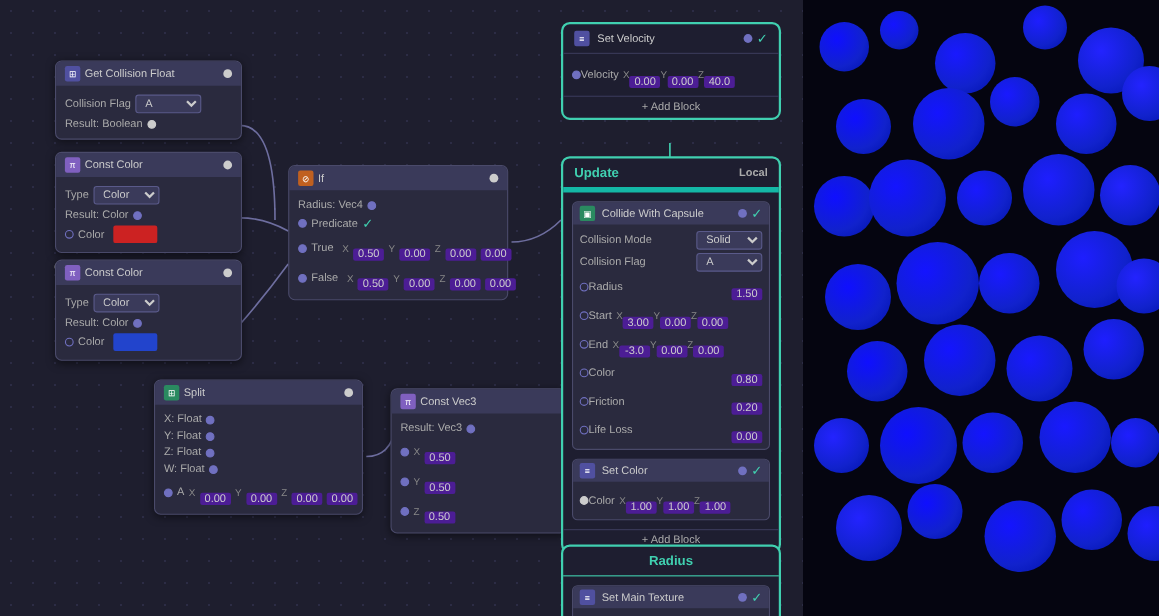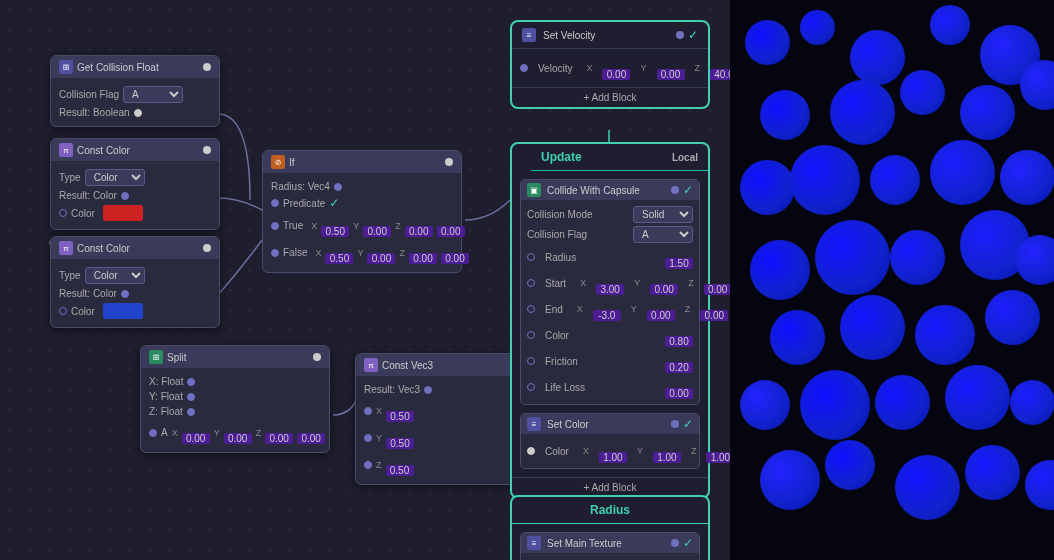--- a/index.html
+++ b/index.html
@@ -161,22 +161,21 @@
     }
 
     .update-header {
       display: flex;
       align-items: center;
       justify-content: space-between;
       padding: 6px 10px;
       color: #40d0b0;
       font-size: 12px;
       font-weight: bold;
-      border-bottom: 1px solid #14b8a6;
-      margin-left: 19px;
+      border-bottom: 5px solid #14b8a6;
     }
 
     .update-body {
       padding: 0;
     }
 
     
     .sub-node {
       margin: 8px;
       background: #2a2a3e;
@@ -196,21 +195,21 @@
     }
 
     .sub-node-body {
       padding: 4px 6px;
     }
 
     .field-row {
       display: flex;
       align-items: center;
       padding: 1.5px 0;
-      gap: 10px;
+      gap: 0;
       color: #aaa;
       font-size: 10px;
     }
 
     .field-val {
       color: #ccc;
       background: #4c1d95;
       border-radius: 2px;
       padding: 0 3px;
       min-width: 28px;
@@ -498,20 +497,24 @@
       <div class="node-row result">
         <span>X: Float</span>
         <div class="socket filled-out"></div>
       </div>
       <div class="node-row result">
         <span>Y: Float</span>
         <div class="socket filled-out"></div>
       </div>
       <div class="node-row result">
         <span>Z: Float</span>
+        <div class="socket filled-out"></div>
+      </div>
+      <div class="node-row result">
+        <span>W: Float</span>
         <div class="socket filled-out"></div>
       </div>
       <div class="node-row">
         <div class="socket filled"></div>
         <span>A</span>
         <span style="color:#888; font-size:9px;">X</span>
         <span class="field-val">0.00</span>
         <span style="color:#888; font-size:9px;">Y</span>
         <span class="field-val">0.00</span>
         <span style="color:#888; font-size:9px;">Z</span>

